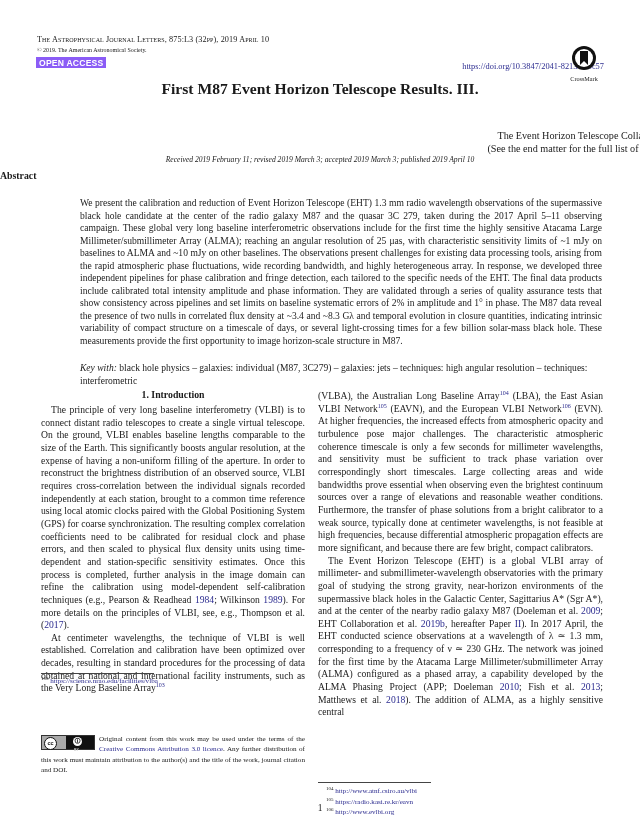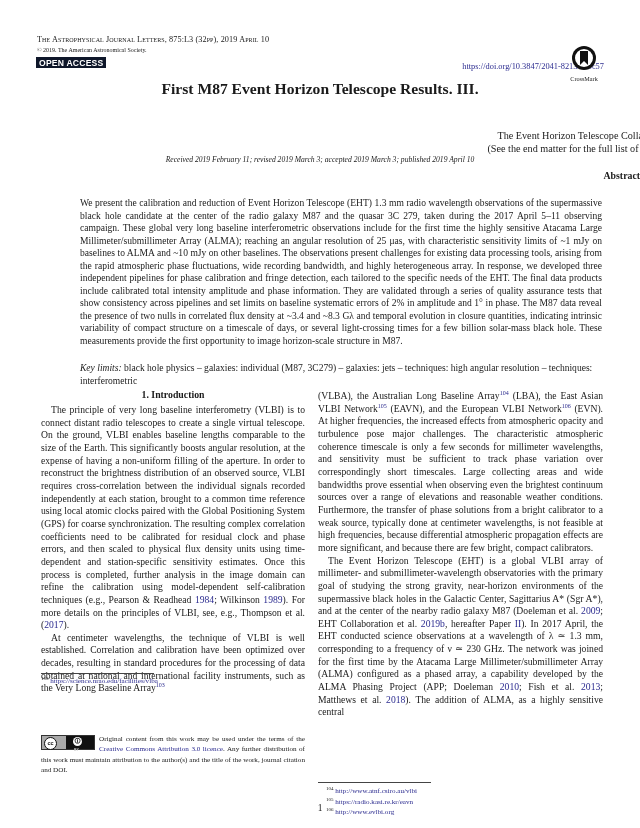--- a/index.html
+++ b/index.html
@@ -9,36 +9,36 @@
   }
   .abs { position: absolute; }
   a, .link { color: #2b2b8f; text-decoration: none; }
   .sc { font-variant: small-caps; }
 
   
   .journal { left: 37px; top: 35px; font-size: 8.2px; letter-spacing: 0.1px; }
   .doi { right: 36px; top: 34px; font-size: 8.4px; margin-top: 28px; }
   .copyright { left: 37px; top: 47px; font-size: 6px; }
   .oa-badge {
-    left: 36px; top: 57px; background: #0f172a; color: #fff;
+    left: 36px; top: 57px; background: #8b5cf6; color: #fff;
     font-family: "Liberation Sans", "DejaVu Sans", sans-serif; font-weight: bold;
     font-size: 8.6px; padding: 1px 3px 0 3px; line-height: 10px; letter-spacing: 0.2px;
   }
   .crossmark { left: 562px; top: 45px; width: 44px; text-align: center; }
   .crossmark-label { font-size: 6.2px; display: block; margin-top: 0px; }
 
   
   .title {
     left: 0; width: 640px; top: 80px; text-align: center;
     font-weight: bold; font-size: 15.6px; line-height: 18px;
   }
   .authors { left: 0; width: 640px; top: 130px; text-align: right; font-size: 10.2px; line-height: 12.5px; margin-left: 37px; }
   .received { left: 0; width: 640px; top: 155px; text-align: center; font-size: 7.6px; font-style: italic; }
 
-  .abstract-heading { left: 0; width: 640px; top: 170px; text-align: right; font-weight: bold; font-size: 9.8px; }
+  .abstract-heading { left: 0; width: 640px; top: 170px; text-align: left; font-weight: bold; font-size: 9.8px; }
   .abstract-text {
     left: 80px; width: 522px; top: 181px; font-size: 9.55px; line-height: 12.55px;
     text-align: justify; text-indent: 0; margin-top: 16px;
   }
   .keywords {
     left: 80px; width: 522px; top: 362px; font-size: 9.55px; line-height: 12.5px;
   }
   .keywords .kw-label { font-style: italic; }
 
   
@@ -109,21 +109,21 @@
 
 <div class="abs authors">
   <div>The Event Horizon Telescope Collaboration</div>
   <div>(See the end matter for the full list of authors.)</div>
 </div>
 <div class="abs received">Received 2019 February 11; revised 2019 March 3; accepted 2019 March 3; published 2019 April 10</div>
 
 <div class="abs abstract-heading">Abstract</div>
 <div class="abs abstract-text">We present the calibration and reduction of Event Horizon Telescope (EHT) 1.3 mm radio wavelength observations of the supermassive black hole candidate at the center of the radio galaxy M87 and the quasar 3C 279, taken during the 2017 April 5–11 observing campaign. These global very long baseline interferometric observations include for the first time the highly sensitive Atacama Large Millimeter/submillimeter Array (ALMA); reaching an angular resolution of 25 μas, with characteristic sensitivity limits of ~1 mJy on baselines to ALMA and ~10 mJy on other baselines. The observations present challenges for existing data processing tools, arising from the rapid atmospheric phase fluctuations, wide recording bandwidth, and highly heterogeneous array. In response, we developed three independent pipelines for phase calibration and fringe detection, each tailored to the specific needs of the EHT. The final data products include calibrated total intensity amplitude and phase information. They are validated through a series of quality assurance tests that show consistency across pipelines and set limits on baseline systematic errors of 2% in amplitude and 1° in phase. The M87 data reveal the presence of two nulls in correlated flux density at ~3.4 and ~8.3 Gλ and temporal evolution in closure quantities, indicating intrinsic variability of compact structure on a timescale of days, or several light-crossing times for a few billion solar-mass black hole. These measurements provide the first opportunity to image horizon-scale structure in M87.</div>
 <div class="abs keywords">
-  <span class="kw-label">Key limits:</span>
+  <span class="kw-label">Key with:</span>
   <span>black hole physics – galaxies: individual (M87, 3C279) – galaxies: jets – techniques: high angular resolution – techniques: interferometric</span>
 </div>
 
 <div class="abs section-heading">1. Introduction</div>
 
 <div class="abs col col-left">
   <p><span>The principle of very long baseline interferometry (VLBI) is to connect distant radio telescopes to create a single virtual telescope. On the ground, VLBI enables baseline lengths comparable to the size of the Earth. This significantly boosts angular resolution, at the expense of having a non-uniform filling of the aperture. In order to reconstruct the brightness distribution of an observed source, VLBI requires cross-correlation between the individual signals recorded independently at each station, brought to a common time reference using local atomic clocks paired with the Global Positioning System (GPS) for coarse synchronization. The resulting complex correlation coefficients need to be calibrated for residual clock and phase errors, and then scaled to physical flux density units using time-dependent and station-specific sensitivity estimates. Once this process is completed, further analysis in the image domain can refine the calibration using model-dependent self-calibration techniques (e.g., Pearson &amp; Readhead </span><a class="link">1984</a><span>; Wilkinson </span><a class="link">1989</a><span>). For more details on the principles of VLBI, see, e.g., Thompson et al. (</span><a class="link">2017</a><span>).</span></p>
   <p><span>At centimeter wavelengths, the technique of VLBI is well established. Correlation and calibration have been optimized over decades, resulting in standard procedures for the processing of data obtained at national and international facility instruments, such as the Very Long Baseline Array</span><sup><a class="link">103</a></sup></p>
 </div>
 

